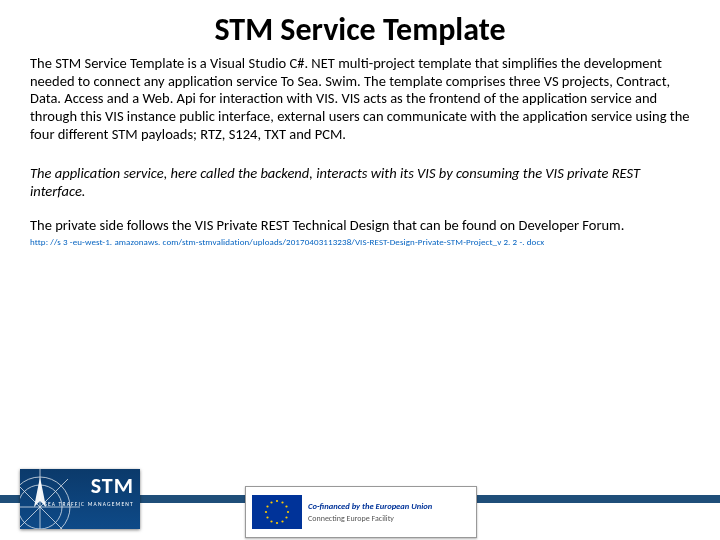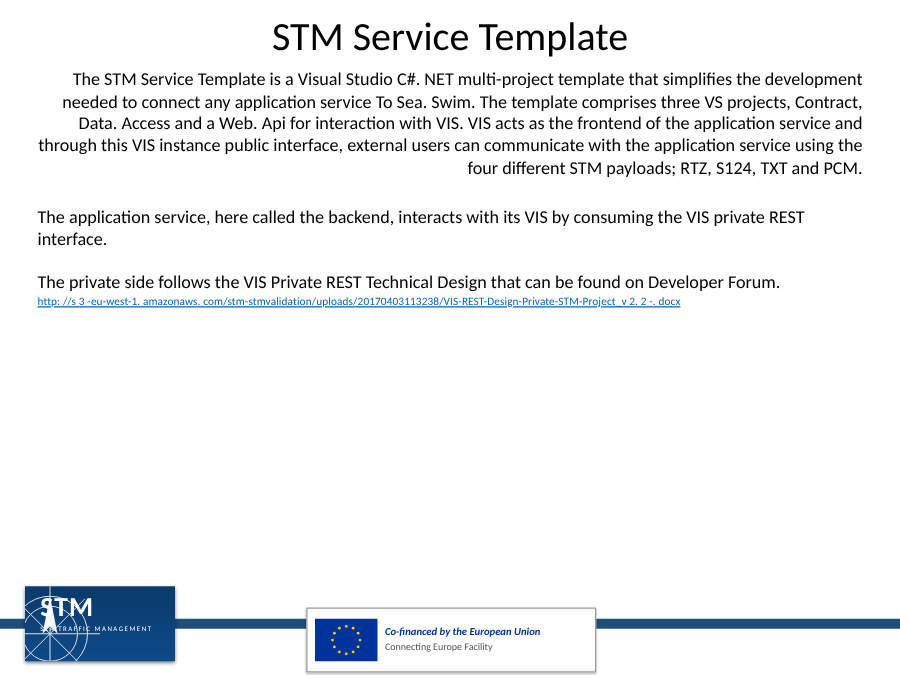--- a/index.html
+++ b/index.html
@@ -14,37 +14,36 @@
     position: relative;
   }
   .slide {
     width: 720px;
     height: 540px;
     position: relative;
   }
   .title {
     text-align: center;
     font-size: 32px;
-    font-weight: 400;
+    font-weight: 700;
     margin: 10px 0 6px 0;
     letter-spacing: 0px;
   }
   .body {
     padding: 0 30px 0 30px;
     font-size: 14.5px;
     line-height: 1.22;
   }
-  .para1 { margin: 0 0 22px 0; text-align: right; }
-  .para2 { margin: 0 0 16px 0; }
+  .para1 { margin: 0 0 22px 0; }
+  .para2 { margin: 0 0 16px 0; font-style: italic; }
   .para3 { margin: 4px 0 0 0; }
   .link {
     display: block;
     font-size: 9px;
     color: #0563c1;
-    text-decoration: underline;
     margin-top: 2px;
     letter-spacing: 0.1px;
   }
   .footer {
     position: absolute;
     left: 0;
     bottom: 0;
     width: 720px;
     height: 85px;
   }
@@ -63,23 +62,23 @@
     top: 4px;
     width: 120px;
     height: 60px;
     background: linear-gradient(180deg, #0b3a6b 0%, #0e4a88 100%);
     box-shadow: 0 1px 3px rgba(0,0,0,0.5);
     overflow: hidden;
   }
   .stm-logo svg { position: absolute; inset: 0; }
   .stm-text {
     position: absolute;
-    right: 18px;
+    right: 6px;
     top: 6px;
-    text-align: left;
+    text-align: right;
     color: #fff;
   }
   .stm-big { font-size: 22px; font-weight: 700; letter-spacing: 1px; line-height: 1; }
   .stm-small { font-size: 5.5px; letter-spacing: 1.2px; margin-top: 4px; }
   
   .eu-block {
     position: absolute;
     left: 245px;
     top: 21px;
     width: 230px;

